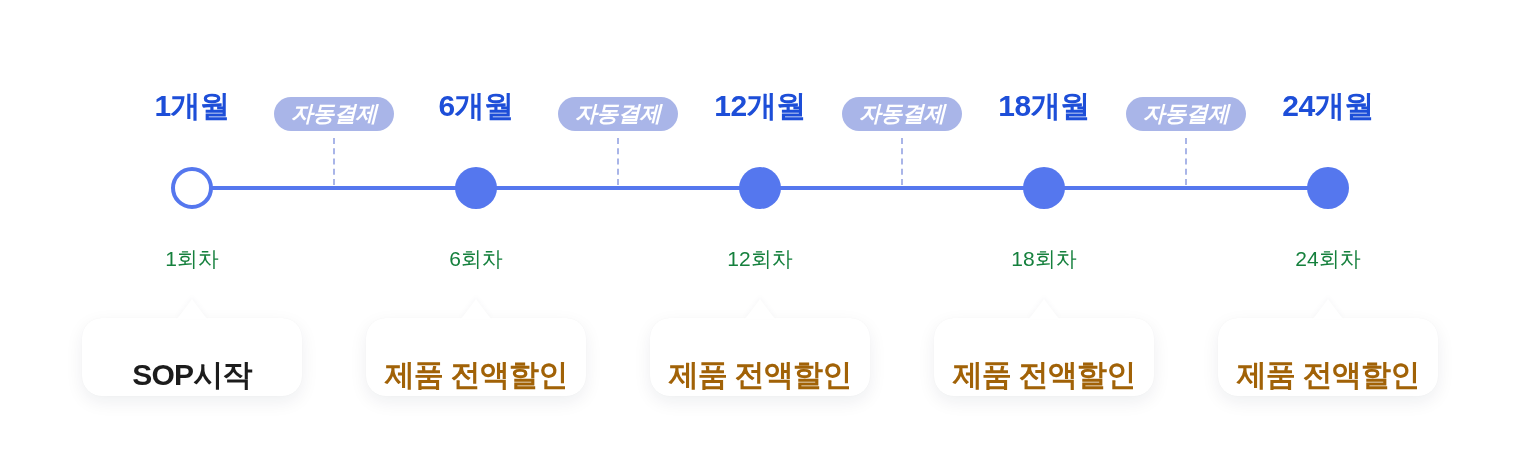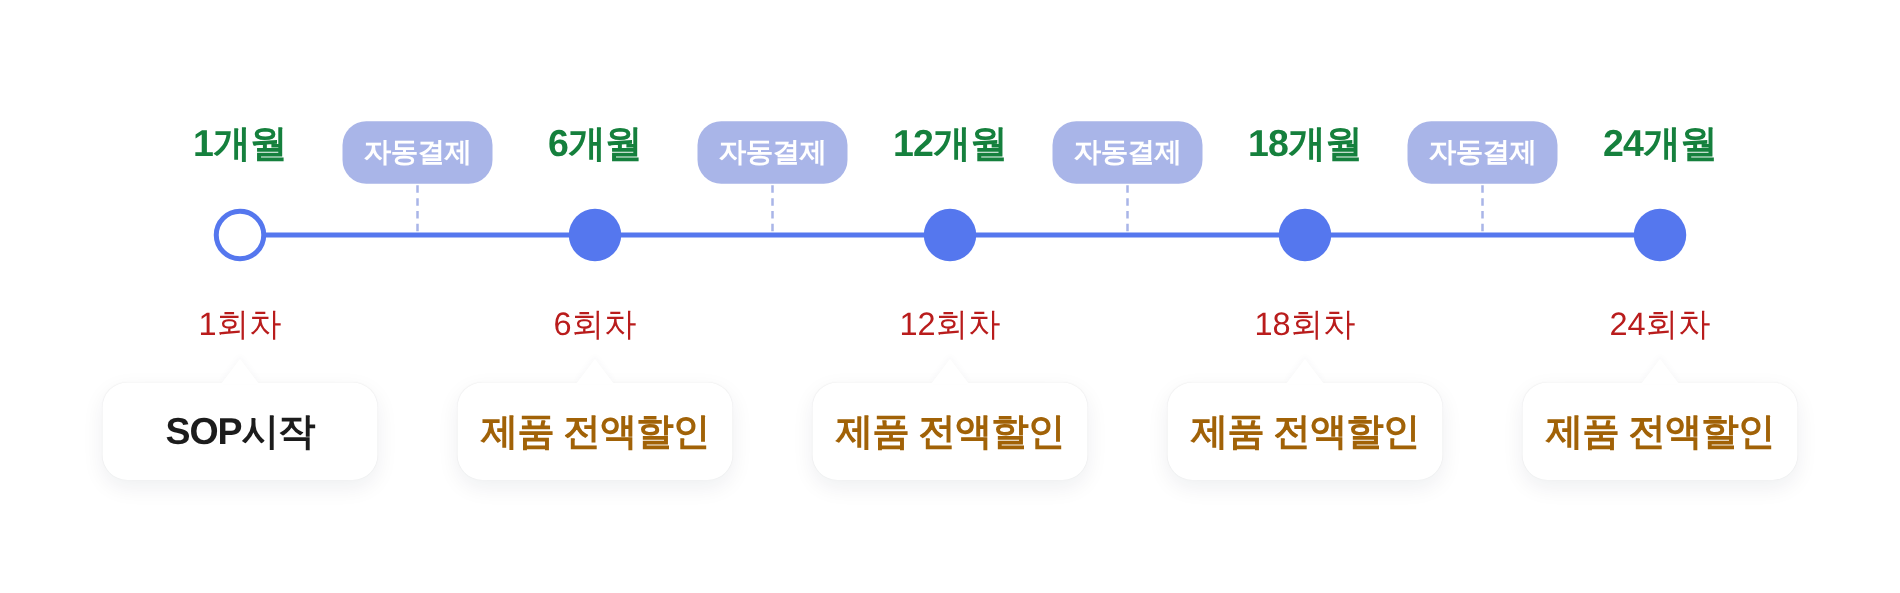--- a/index.html
+++ b/index.html
@@ -27,28 +27,28 @@
   }
   
   .milestone {
     position: absolute;
     top: 0;
     width: 0;
     height: 474px;
   }
   .month-label {
     position: absolute;
-    top: 99px;
+    top: 89px;
     left: 0;
     transform: translateX(-50%);
     white-space: nowrap;
     font-size: 30px;
     font-weight: 800;
     letter-spacing: -0.5px;
-    color: #15803d;
+    color: #1d4ed8;
     line-height: 34px;
   }
   .node {
     position: absolute;
     top: 167px;
     left: -21px;
     width: 42px;
     height: 42px;
     border-radius: 50%;
     background: #5577EE;
@@ -57,36 +57,36 @@
   .node--outline {
     background: #ffffff;
     border: 4px solid #5577EE;
   }
   .round-label {
     position: absolute;
     top: 245px;
     left: 0;
     transform: translateX(-50%);
     white-space: nowrap;
-    font-size: 26px;
+    font-size: 21px;
     font-weight: 500;
-    color: #b91c1c;
+    color: #15803d;
     line-height: 28px;
   }
   .bubble {
     position: absolute;
-    top: 306px;
+    top: 318px;
     left: -110px;
     width: 220px;
     height: 78px;
     background: #ffffff;
     border-radius: 20px;
     box-shadow: 0 0 1px rgba(0,0,0,0.05), 0 6px 18px rgba(20,30,60,0.07);
     display: flex;
-    align-items: center;
+    align-items: flex-end;
     justify-content: center;
   }
   .bubble-pointer {
     position: absolute;
     top: -19px;
     left: 50%;
     transform: translateX(-50%);
     width: 0;
     height: 0;
     border-left: 15px solid transparent;
@@ -109,26 +109,27 @@
     position: absolute;
     top: 0;
     width: 0;
     height: 474px;
   }
   .pill {
     position: absolute;
     top: 97px;
     left: -60px;
     width: 120px;
-    height: 50px;
+    height: 34px;
     border-radius: 19px;
     background: #A9B5E8;
     display: flex;
     align-items: center;
     justify-content: center;
+    font-style: italic;
   }
   .pill-label {
     white-space: nowrap;
     font-size: 22px;
     font-weight: 600;
     letter-spacing: -0.5px;
     color: #FFFFFF;
   }
   .pill-connector {
     position: absolute;

